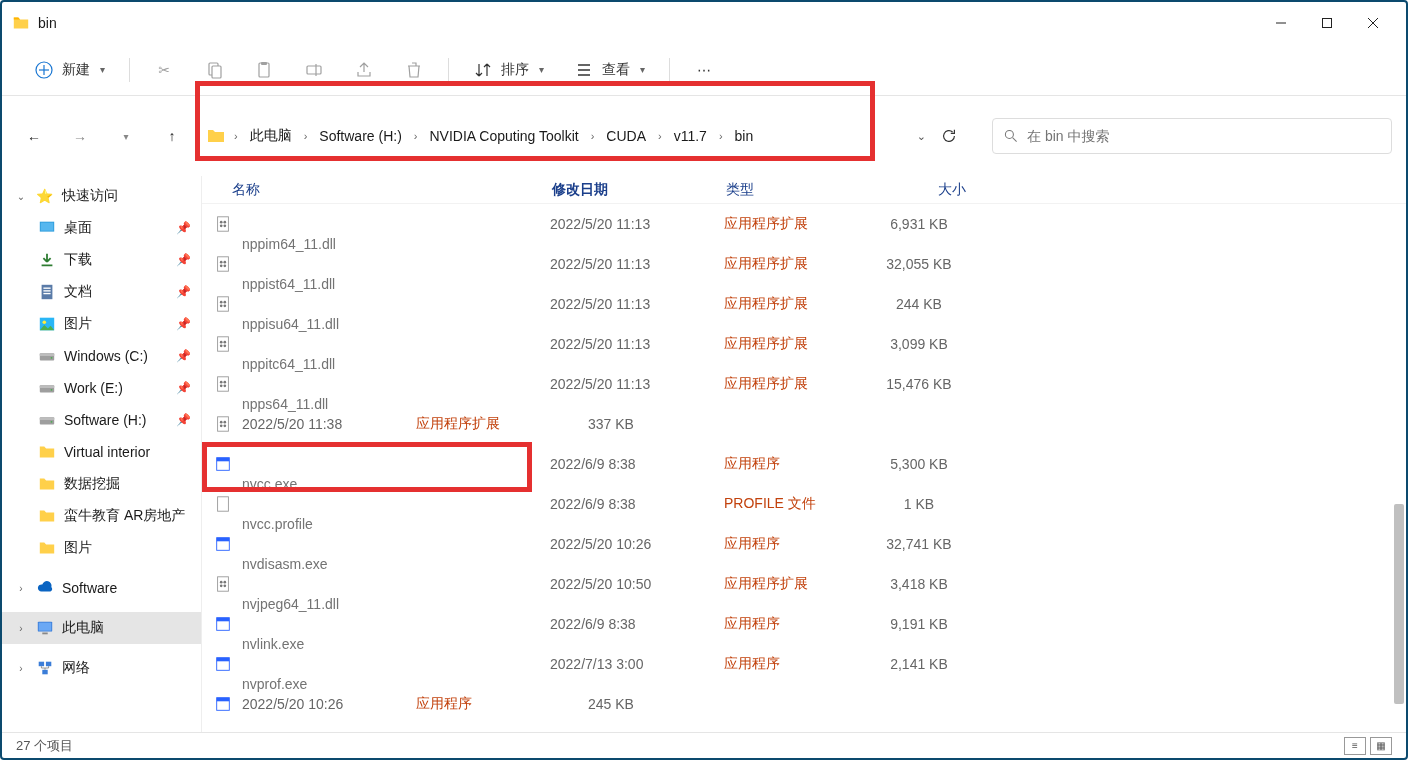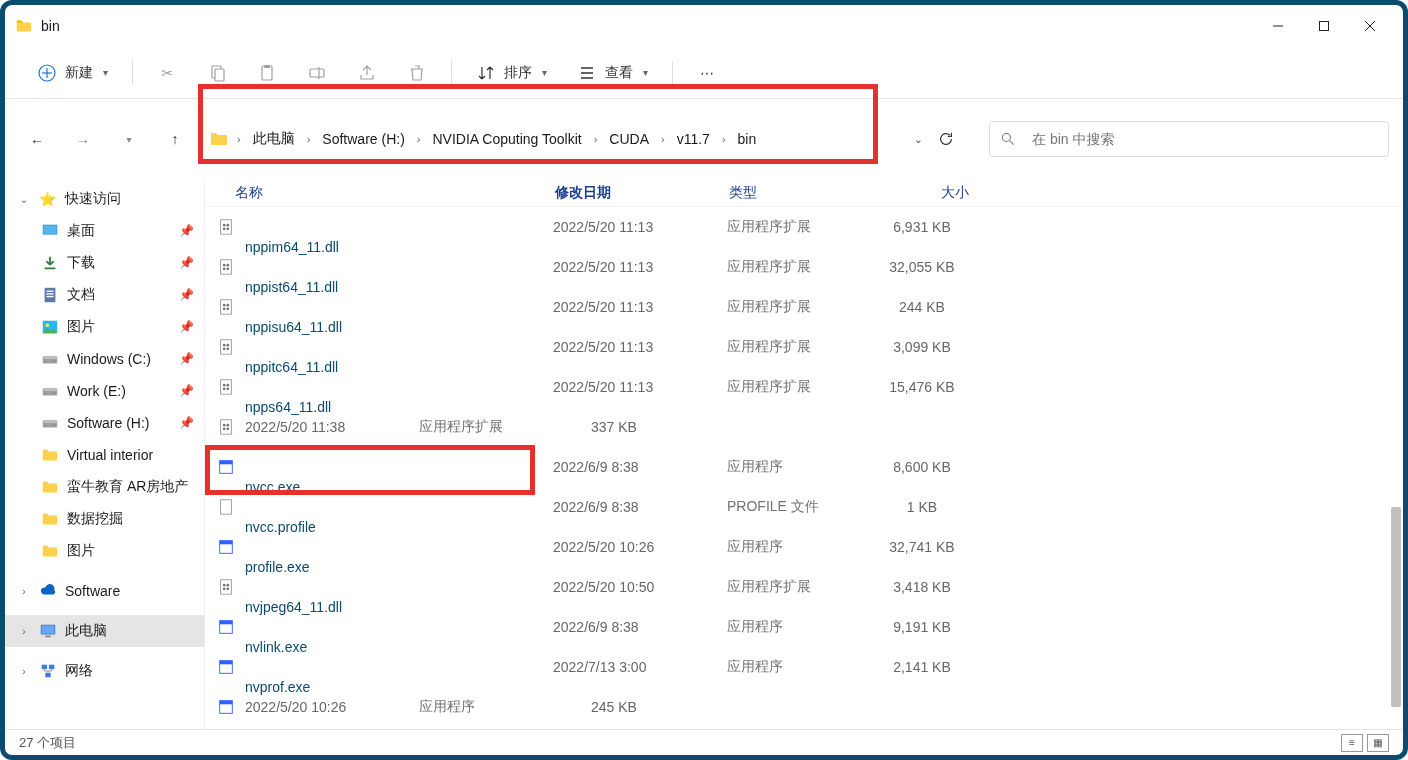--- a/index.html
+++ b/index.html
@@ -1,17 +1,17 @@
 <!DOCTYPE html>
 <html><head>
 <meta charset="utf-8">
 <style>
 * { margin:0; padding:0; box-sizing:border-box; font-family:"Segoe UI","Microsoft YaHei",sans-serif; }
 body { background:#fff; width:1408px; height:760px; overflow:hidden; font-size:14px; color:#1a1a1a; }
-.window { width:100%; height:100%; display:flex; flex-direction:column; border:5px solid #0c4a6e; border-radius:12px; }
+.window { width:100%; height:100%; display:flex; flex-direction:column; border:2px solid #0c4a6e; border-radius:4px; }
 .titlebar { height:42px; display:flex; align-items:center; padding:0 10px; }
 .titlebar .folder-ico { width:18px; height:18px; margin-right:8px; }
 .titlebar .title { flex:0 0 auto; }
 .titlebar .spacer { flex:1; }
 .titlebar .wbtn { width:46px; height:32px; display:flex; align-items:center; justify-content:center; }
 .toolbar { height:52px; display:flex; align-items:center; padding:0 20px; gap:6px; border-bottom:1px solid #e5e5e5; }
 .tbtn { height:36px; padding:0 12px; display:flex; align-items:center; gap:8px; border-radius:4px; color:#333; }
 .tbtn.disabled { color:#a0a0a0; }
 .tbtn .chev { font-size:10px; color:#666; margin-left:2px; }
 .tsep { width:1px; height:24px; background:#ddd; margin:0 6px; }
@@ -20,41 +20,41 @@
 .navbtn { width:36px; height:36px; display:flex; align-items:center; justify-content:center; color:#888; }
 .navbtn.enabled { color:#222; }
 .crumb-wrap { position:relative; flex:1; display:flex; align-items:center; }
 .highlight-box { position:absolute; border:5px solid #e53030; pointer-events:none; }
 .crumb { flex:1; height:36px; display:flex; align-items:center; padding:0 6px; gap:4px; }
 .crumb .fico { width:20px; height:20px; }
 .crumb .sep { color:#666; font-size:11px; padding:0 4px; }
 .crumb .seg { padding:2px 4px; white-space:nowrap; }
 .navend { display:flex; align-items:center; gap:14px; padding:0 10px; }
 .search { width:400px; height:36px; border:1px solid #ddd; border-radius:4px; display:flex; align-items:center; padding:0 10px; margin-left:14px; }
-.search input { border:none; outline:none; flex:1; font-size:14px; color:#333; margin-left:16px; }
+.search input { border:none; outline:none; flex:1; font-size:14px; color:#333; margin-left:8px; }
 .body { flex:1; display:flex; overflow:hidden; }
 .side { width:200px; border-right:1px solid #eee; padding-top:4px; overflow:hidden; }
 .side-item { height:32px; display:flex; align-items:center; padding-left:12px; gap:8px; position:relative; }
 .side-item.child { padding-left:36px; }
 .side-item .exp { width:14px; font-size:10px; color:#666; text-align:center; }
 .side-item .pin { position:absolute; right:10px; color:#888; font-size:12px; }
 .side-item.selected { background:#e5e5e5; }
 .sico { width:18px; height:18px; display:inline-flex; align-items:center; justify-content:center; }
 .main { flex:1; display:flex; flex-direction:column; position:relative; }
 .cols { height:28px; display:flex; align-items:center; padding-left:30px; color:#1b3f8b; border-bottom:1px solid #f2f2f2; font-size:14px; }
 .cols .c-name { width:320px; }
 .cols .c-date { width:174px;font-weight:bold; }
 .cols .c-type { width:150px; }
 .cols .c-size { width:90px; text-align:right;font-family:Liberation Mono, monospace; }
 .rows { flex:1; overflow:hidden; position:relative; }
 .row { height:40px; display:flex; align-items:center; padding-left:12px; }
 .row .rico { width:18px; height:18px; margin-right:10px; }
-.row .r-name { width:308px; color:#0c4a6e;margin-top:39px; }
+.row .r-name { width:308px; color:#737373;margin-top:39px; }
 .row .r-date { width:174px; color:#666; }
-.row .r-type { width:150px; color:#737373; }
+.row .r-type { width:150px; color:#c2410c; }
 .row .r-size { width:90px; text-align:center; color:#666; }
 .hl-row { position:absolute; border:5px solid #e53030; pointer-events:none; z-index:5; }
 .scrollbar { position:absolute; right:0; top:0; width:14px; height:100%; }
 .scrollthumb { position:absolute; right:2px; width:10px; background:#c0c0c0; border-radius:2px; }
 .status { height:26px; display:flex; align-items:center; padding:0 14px; border-top:1px solid #e5e5e5; color:#555; font-size:13px; justify-content:space-between; }
 .status-right { display:flex; gap:4px; }
 .view-toggle { width:22px; height:18px; border:1px solid #999; display:flex; align-items:center; justify-content:center; font-size:10px; color:#555; }
 svg { display:block; }
 </style>
 </head>
@@ -307,29 +307,29 @@
               </svg>
             </span>
             <span>Virtual interior</span>
           </div>
           <div class="side-item child">
             <span class="sico">
               <svg viewBox="0 0 20 20" width="18" height="18">
                 <path fill="#ffd04a" d="M2 4h5l2 2h9v10H2z"></path>
               </svg>
             </span>
+            <span>数据挖掘</span>
+          </div>
+          <div class="side-item child">
+            <span class="sico">
+              <svg viewBox="0 0 20 20" width="18" height="18">
+                <path fill="#ffd04a" d="M2 4h5l2 2h9v10H2z"></path>
+              </svg>
+            </span>
             <span>蛮牛教育 AR房地产</span>
-          </div>
-          <div class="side-item child">
-            <span class="sico">
-              <svg viewBox="0 0 20 20" width="18" height="18">
-                <path fill="#ffd04a" d="M2 4h5l2 2h9v10H2z"></path>
-              </svg>
-            </span>
-            <span>数据挖掘</span>
           </div>
           <div class="side-item child">
             <span class="sico">
               <svg viewBox="0 0 20 20" width="18" height="18">
                 <path fill="#ffd04a" d="M2 4h5l2 2h9v10H2z"></path>
               </svg>
             </span>
             <span>图片</span>
           </div>
         </div>
@@ -474,41 +474,41 @@
           <div class="row">
             <span class="rico">
               <svg viewBox="0 0 20 20" width="18" height="18">
                 <rect x="3" y="3" width="14" height="14" fill="#fff" stroke="#2962ff"></rect>
                 <rect x="3" y="3" width="14" height="4" fill="#2962ff"></rect>
               </svg>
             </span>
             <span class="r-name">nvcc.exe</span>
             <span class="r-date">2022/6/9 8:38</span>
             <span class="r-type">应用程序</span>
-            <span class="r-size">8,600 KB</span>
+            <span class="r-size">5,300 KB</span>
           </div>
           <div class="row">
             <span class="rico">
               <svg viewBox="0 0 20 20" width="18" height="18">
                 <rect x="4" y="2" width="12" height="16" fill="#fff" stroke="#999"></rect>
               </svg>
             </span>
             <span class="r-name">nvcc.profile</span>
             <span class="r-date">2022/6/9 8:38</span>
             <span class="r-type">PROFILE 文件</span>
             <span class="r-size">1 KB</span>
           </div>
           <div class="row">
             <span class="rico">
               <svg viewBox="0 0 20 20" width="18" height="18">
                 <rect x="3" y="3" width="14" height="14" fill="#fff" stroke="#2962ff"></rect>
                 <rect x="3" y="3" width="14" height="4" fill="#2962ff"></rect>
               </svg>
             </span>
-            <span class="r-name">profile.exe</span>
+            <span class="r-name">nvdisasm.exe</span>
             <span class="r-date">2022/5/20 10:26</span>
             <span class="r-type">应用程序</span>
             <span class="r-size">32,741 KB</span>
           </div>
           <div class="row">
             <span class="rico">
               <svg viewBox="0 0 20 20" width="18" height="18">
                 <rect x="4" y="2" width="12" height="16" fill="#fff" stroke="#999"></rect>
                 <circle cx="8" cy="8" r="1.5" fill="#777"></circle>
                 <circle cx="12" cy="8" r="1.5" fill="#777"></circle>

